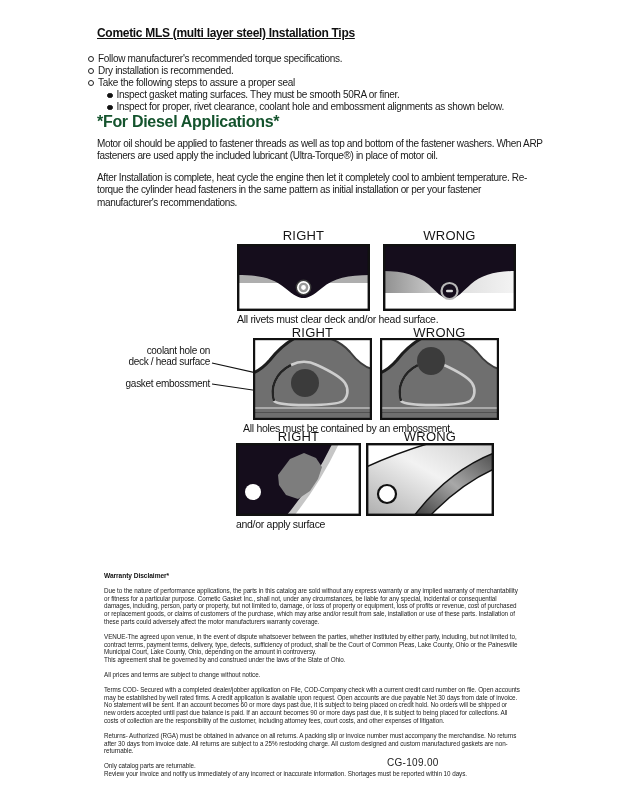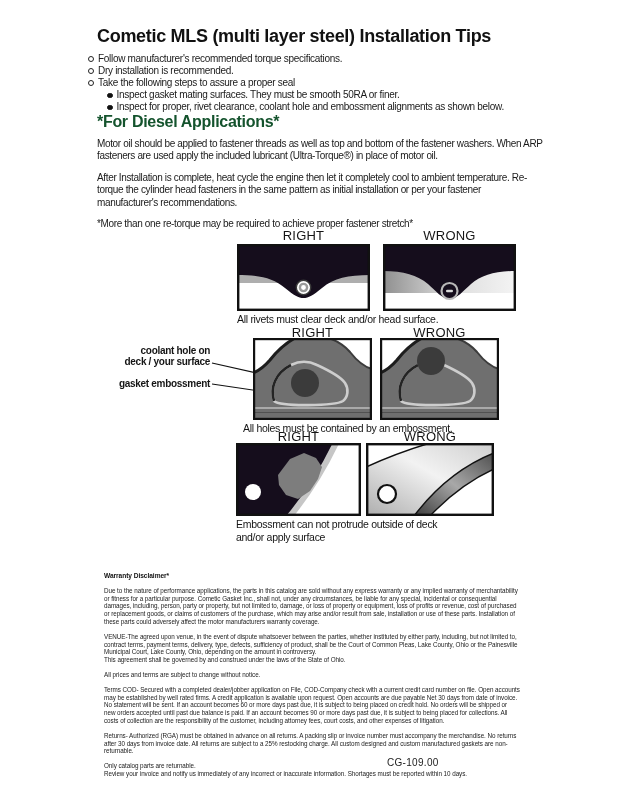--- a/index.html
+++ b/index.html
@@ -3,42 +3,42 @@
 <meta charset="utf-8">
 <style>
   html,body{margin:0;padding:0;background:#ffffff;}
   .page{
     position:relative;width:618px;height:800px;background:#ffffff;overflow:hidden;
     font-family:"Liberation Sans", sans-serif;color:#1a1a1a;
   }
   
   .title{
     position:absolute;left:97px;top:26px;
-    font-size:18px;font-weight:bold;letter-spacing:-0.3px;
-    color:#111;
+    font-size:12px;font-weight:bold;letter-spacing:-0.3px;
+    text-decoration:underline;color:#111;
   }
   .intro{position:absolute;left:88px;top:46px;width:480px;font-size:10px;letter-spacing:-0.3px;margin-top:7px;}
   .b-row{display:flex;align-items:flex-start;line-height:12px;}
   .b-row .mk{width:4px;height:4px;border:1px solid #222;border-radius:50%;margin:3px 4px 0 0;flex:none;}
   .b-row.sub{margin-left:19px;}
   .b-row.sub .mk{background:#111;border-color:#111;width:3.5px;height:3.5px;margin-top:3.5px;}
   
   .diesel{position:absolute;left:97px;top:113px;width:446px;font-size:10px;letter-spacing:-0.35px;}
   .diesel h2{font-size:16px;font-weight:bold;letter-spacing:-0.3px;margin:0 0 7px 0;color:#14532d;}
   .diesel p{margin:0 0 9px 0;line-height:12.4px;}
   .diesel p.note{margin-top:2px;}
   
   .diagrams{position:absolute;left:0;top:226px;width:618px;height:332px;}
   .dg-label{
     position:absolute;text-align:center;font-size:13px;letter-spacing:0.2px;color:#151515;
   }
   .panel{position:absolute;}
   .panel svg{display:block;}
   .caption{position:absolute;font-size:10.5px;letter-spacing:-0.3px;line-height:12.5px;color:#151515;}
-  .ann{position:absolute;left:58px;width:152px;text-align:right;font-size:10px;letter-spacing:-0.3px;line-height:11px;color:#151515;font-weight:bold;}
+  .ann{position:absolute;left:58px;width:152px;text-align:right;font-size:10px;letter-spacing:-0.3px;line-height:11px;color:#151515;}
   .leaders{position:absolute;left:0;top:0;pointer-events:none;}
   
   .disc{position:absolute;left:104px;top:572px;width:416px;font-size:6.3px;letter-spacing:-0.05px;line-height:7.8px;color:#222;}
   .disc h3{font-size:6.6px;font-weight:bold;margin:0 0 7px 0;color:#111;}
   .disc p{margin:0 0 7px 0;}
   .disc p.tight{margin-bottom:0;}
   
   .footer-code{position:absolute;left:387px;top:757px;font-size:10px;letter-spacing:0.3px;color:#222;}
 </style>
 </head>
@@ -68,21 +68,20 @@
     <div class="b-row sub">
       <span class="mk"></span>
       <span>Inspect for proper, rivet clearance, coolant hole and embossment alignments as shown below.</span>
     </div>
   </div>
 
   <div class="diesel">
     <h2>*For Diesel Applications*</h2>
     <p>Motor oil should be applied to fastener threads as well as top and bottom of the fastener washers. When ARP fasteners are used apply the included lubricant (Ultra-Torque®) in place of motor oil.</p>
     <p>After Installation is complete, heat cycle the engine then let it completely cool to ambient temperature. Re-torque the cylinder head fasteners in the same pattern as initial installation or per your fastener manufacturer's recommendations.</p>
-    <p class="note">*More than one re-torque may be required to achieve proper fastener stretch*</p>
   </div>
 
   <div class="diagrams">
 
     <div class="dg-label" style="left:237px;top:2px;width:133px;">RIGHT</div>
     <div class="dg-label" style="left:383px;top:2px;width:133px;">WRONG</div>
 
     <div class="panel" style="left:237px;top:18px;">
       <svg width="133" height="67" viewBox="0 0 133 67">
         <rect width="133" height="67" fill="#ffffff"></rect>
@@ -112,21 +111,21 @@
       </svg>
     </div>
 
     <div class="caption" style="left:237px;top:87px;">All rivets must clear deck and/or head surface.</div>
 
     <div class="dg-label" style="left:253px;top:99px;width:119px;">RIGHT</div>
     <div class="dg-label" style="left:380px;top:99px;width:119px;">WRONG</div>
 
     <div class="ann" style="top:119px;">
       <div>coolant hole on</div>
-      <div>deck / your surface</div>
+      <div>deck / head surface</div>
     </div>
     <div class="ann" style="top:152px;">gasket embossment</div>
 
     <svg class="leaders" width="618" height="332">
       <line x1="212" y1="137" x2="297" y2="156" stroke="#111" stroke-width="1.1"></line>
       <line x1="212" y1="158" x2="266" y2="166" stroke="#111" stroke-width="1.1"></line>
     </svg>
 
     <div class="panel" style="left:253px;top:112px;">
       <svg width="119" height="82" viewBox="0 0 119 82">
@@ -195,21 +194,20 @@
         <path d="M0,24 C22,14 44,6 64,0" fill="none" stroke="#111" stroke-width="1.4"></path>
         <path d="M48,73 C70,44 98,22 128,10 L128,26 C102,38 82,54 64,73 Z" fill="url(#g3b)"></path>
         <path d="M48,73 C70,44 98,22 128,10" fill="none" stroke="#111" stroke-width="1.4"></path>
         <path d="M64,73 C82,54 102,38 128,26" fill="none" stroke="#111" stroke-width="1.4"></path>
         <circle cx="21" cy="51" r="9" fill="#ffffff" stroke="#111" stroke-width="2.2"></circle>
         <rect x="1.2" y="1.2" width="125.6" height="70.6" fill="none" stroke="#111111" stroke-width="2.4"></rect>
       </svg>
     </div>
 
     <div class="caption" style="left:236px;top:292px;">
-      <div>Embossment can not protrude outside of deck</div>
       <div>and/or apply surface</div>
     </div>
   </div>
 
   <div class="disc">
     <h3>Warranty Disclaimer*</h3>
     <p>Due to the nature of performance applications, the parts in this catalog are sold without any express warranty or any implied warranty of merchantability or fitness for a particular purpose.  Cometic Gasket Inc., shall not, under any circumstances, be liable for any special, incidental or consequential damages, including, person, party or property, but not limited to, damage, or loss of property or equipment, loss of profits or revenue, cost of purchased or replacement goods, or claims of customers of the purchase, which may arise and/or result from sale, installation or use of these parts.  Installation of these parts could adversely affect the motor manufacturers warranty coverage.</p>
     <p class="tight">VENUE-The agreed upon venue, in the event of dispute whatsoever between the parties, whether instituted by either party, including, but not limited to, contract terms, payment terms, delivery, type, defects, sufficiency of product, shall be the Court of Common Pleas, Lake County, Ohio or the Painesville Municipal Court, Lake County, Ohio, depending on the amount in controversy.</p>
     <p>This agreement shall be governed by and construed under the laws of the State of Ohio.</p>
     <p>All prices and terms are subject to change without notice.</p>

